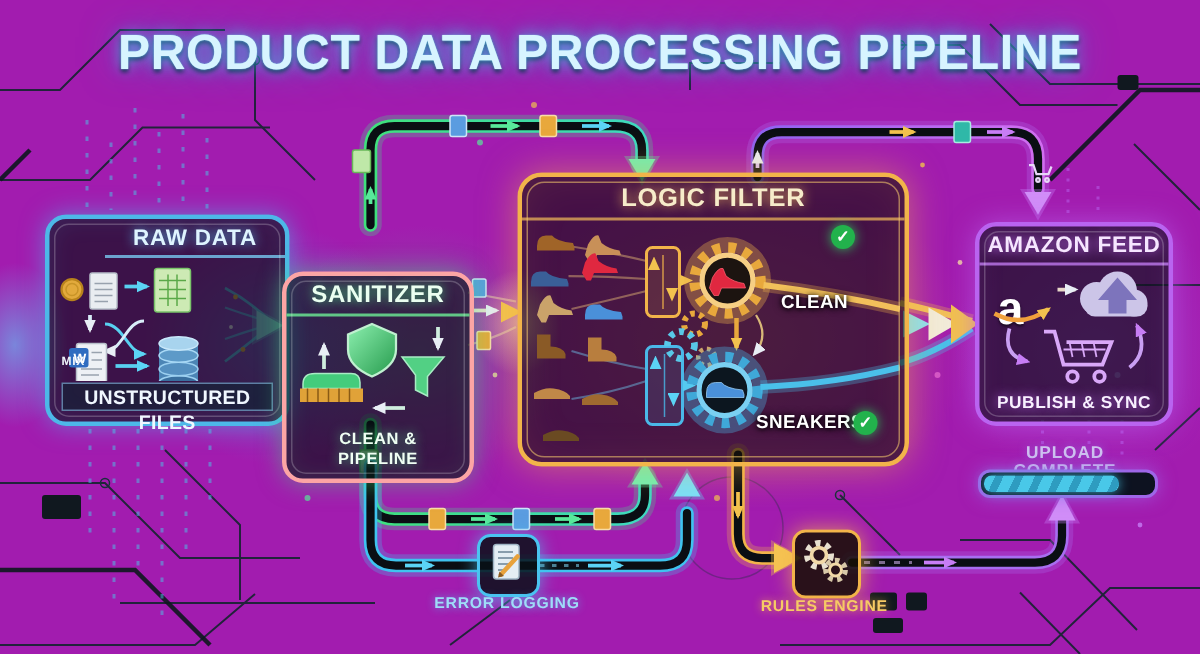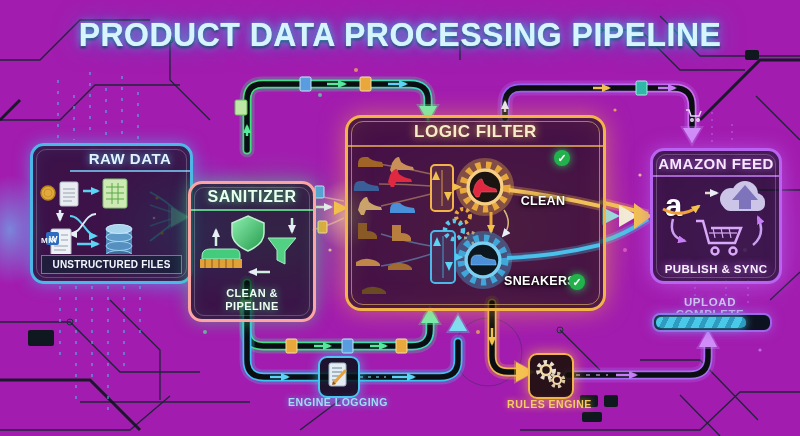--- a/index.html
+++ b/index.html
@@ -28,21 +28,21 @@
   .n-san{left:188px;top:148px;width:122px;height:135px;border:3px solid #fca5a5;box-shadow:0 0 16px rgba(62,232,126,.5),inset 0 0 18px rgba(62,232,126,.12);margin-top:33px;}
   .n-san .node-h{color:#eafff0;font-size:16px;border-bottom:2px solid rgba(110,240,150,.8);text-shadow:0 0 8px rgba(70,230,130,.9);}
   .n-log{left:345px;top:115px;width:255px;height:190px;border:3px solid #f2b44a;border-radius:16px;background:rgba(12,10,8,.62);
     box-shadow:0 0 24px rgba(245,180,70,.5),inset 0 0 30px rgba(245,180,70,.1);}
   .n-log::after{border-radius:12px;border-color:rgba(250,205,110,.55);}
   .n-log .node-h{color:#f7ecca;font-size:17px;border-bottom:2px solid rgba(245,190,90,.7);text-shadow:0 0 8px rgba(245,190,90,.9);}
   .n-amz{left:650px;top:148px;width:126px;height:130px;border:3px solid #b964f0;box-shadow:0 0 18px rgba(185,100,240,.6),inset 0 0 18px rgba(185,100,240,.12);}
   .n-amz .node-h{color:#f6e6ff;font-size:15px;border-bottom:2px solid rgba(200,130,250,.75);text-shadow:0 0 8px rgba(200,120,250,.9);}
 
   .footer-strip{position:absolute;left:8px;right:8px;bottom:7px;height:17px;line-height:17px;text-align:center;
-    font-size:10px;font-weight:bold;color:#f0f7ff;border:1px solid rgba(150,205,250,.55);background:rgba(18,36,54,.65);letter-spacing:.2px;}
+    font-size:13px;font-weight:bold;color:#f0f7ff;border:1px solid rgba(150,205,250,.55);background:rgba(18,36,54,.65);letter-spacing:.2px;}
   .san-footer{position:absolute;left:0;right:0;bottom:6px;text-align:center;font-size:11px;font-weight:bold;color:#f0fff4;
     line-height:13px;text-shadow:0 0 8px rgba(70,230,130,.8);letter-spacing:.4px;}
   .amz-footer{position:absolute;left:0;right:0;bottom:6px;text-align:center;font-size:11.5px;font-weight:bold;color:#f8f0ff;
     text-shadow:0 0 8px rgba(200,120,250,.9);letter-spacing:.4px;margin-top:23px;}
 
   .tiny-label{position:absolute;font-weight:bold;color:#eef4fa;font-size:8px;letter-spacing:.5px;}
   .w-glyph{position:absolute;font-weight:bold;color:#fff;font-size:9px;}
   .a-glyph{position:absolute;left:12px;top:40px;font-size:31px;font-weight:bold;color:#fff;line-height:30px;text-shadow:0 1px 2px rgba(0,0,0,.6);}
 
   .flow-label{position:absolute;font-weight:bold;color:#fff;font-size:12.5px;letter-spacing:.3px;text-shadow:0 1px 3px #000,0 0 6px rgba(0,0,0,.9);}
@@ -488,21 +488,21 @@
       <g stroke="#6a8296" stroke-width="1">
           <line x1="12" y1="10" x2="22" y2="10"></line>
           <line x1="12" y1="14" x2="22" y2="14"></line>
           <line x1="12" y1="18" x2="20" y2="18"></line>
           <line x1="12" y1="22" x2="18" y2="22"></line>
         </g>
       <line x1="14" y1="25" x2="25" y2="13" stroke="#e8a23c" stroke-width="3" stroke-linecap="round"></line>
       <polygon points="12,27 16,26 13,23" fill="#8a5a20"></polygon>
     </svg>
   </div>
-  <div class="sub-label err-label">ENGINE LOGGING</div>
+  <div class="sub-label err-label">ERROR LOGGING</div>
 
   <div class="icon-sq rul-sq">
     <svg width="38" height="38" fill="none">
       <circle cx="16" cy="15" r="8" stroke="#e8e0d0" stroke-width="4" stroke-dasharray="3.5 3.5"></circle>
       <circle cx="16" cy="15" r="5" stroke="#f2d9a8" stroke-width="2.5"></circle>
       <circle cx="27" cy="25" r="6.5" stroke="#d8c8a8" stroke-width="3.5" stroke-dasharray="3 3"></circle>
       <circle cx="27" cy="25" r="4" stroke="#f2d9a8" stroke-width="2"></circle>
     </svg>
   </div>
   <div class="sub-label rul-label">RULES ENGINE</div>

